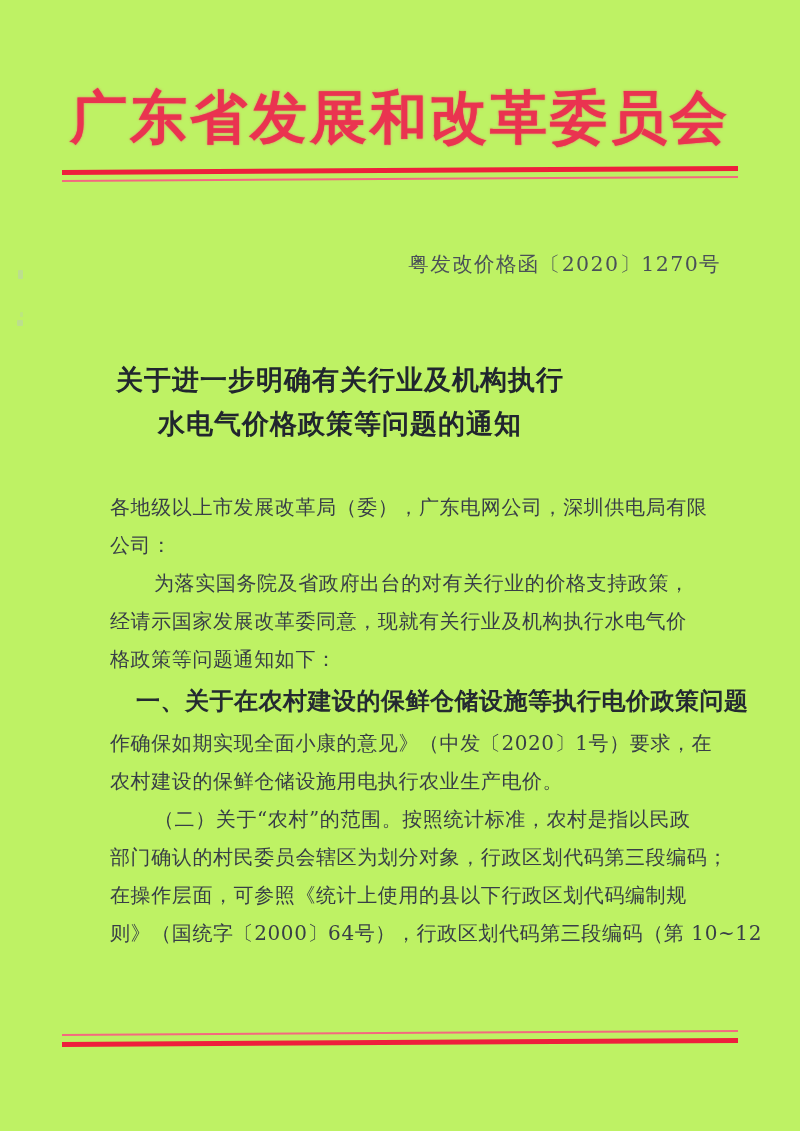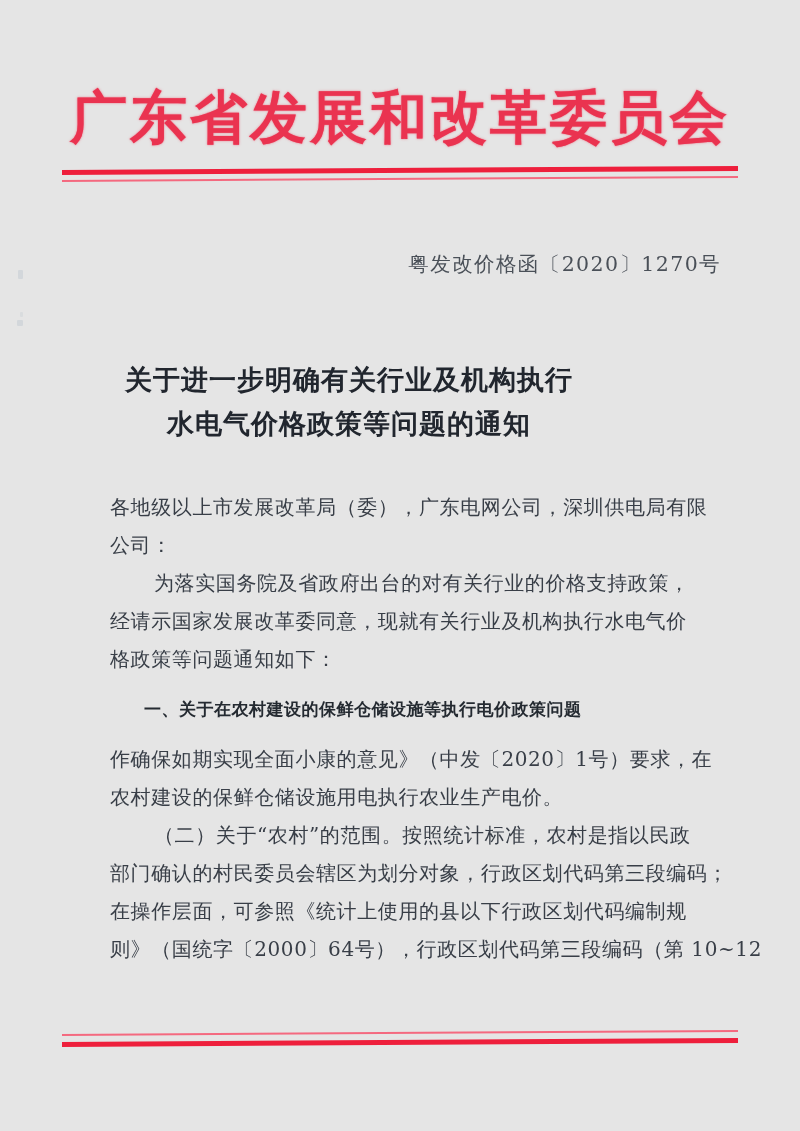--- a/index.html
+++ b/index.html
@@ -7,21 +7,21 @@
     margin: 0;
     padding: 0;
     background: #ffffff;
   }
 
   .page {
     position: relative;
     width: 800px;
     height: 1131px;
     margin: 0 auto;
-    background: #e5e5e5;
+    background: #bef264;
     overflow: hidden;
     font-family: "DejaVu Serif", "Liberation Serif", serif;
     color: #2b2f36;
   }
 
   
   .speck {
     position: absolute;
     background: #b9c3cc;
     opacity: .40;
@@ -82,21 +82,21 @@
     font-size: 20.5px;
     letter-spacing: 1.4px;
     color: #4a5058;
     white-space: nowrap;
     margin-left: 9px;
   }
 
   
   .doc-title {
     position: absolute;
-    left: 9px;
+    left: 0;
     top: 358px;
     width: 680px;
     text-align: center;
     font-family: "DejaVu Serif", "Liberation Serif", serif;
     font-weight: 700;
     font-size: 27px;
     line-height: 44px;
     letter-spacing: 1px;
     color: #21262e;
   }
@@ -117,26 +117,26 @@
     color: #383e47;
     text-align: justify;
     margin: 0;
   }
   .para .ln { display: block; white-space: nowrap; }
   .para .ln.indent { text-indent: 44px; }
 
   .section-heading {
     font-family: "DejaVu Sans", "Liberation Sans", sans-serif;
     font-weight: 700;
-    font-size: 17px;
+    font-size: 24px;
     line-height: 38px;
     letter-spacing: .5px;
     color: #242a31;
     text-indent: 22px;
-    margin: 12px;
+    margin: 4px;
     white-space: nowrap;
   }
 </style>
 </head>
 <body>
 
 <div class="page">
 
   <div class="speck s1"></div>
   <div class="speck s2"></div>

